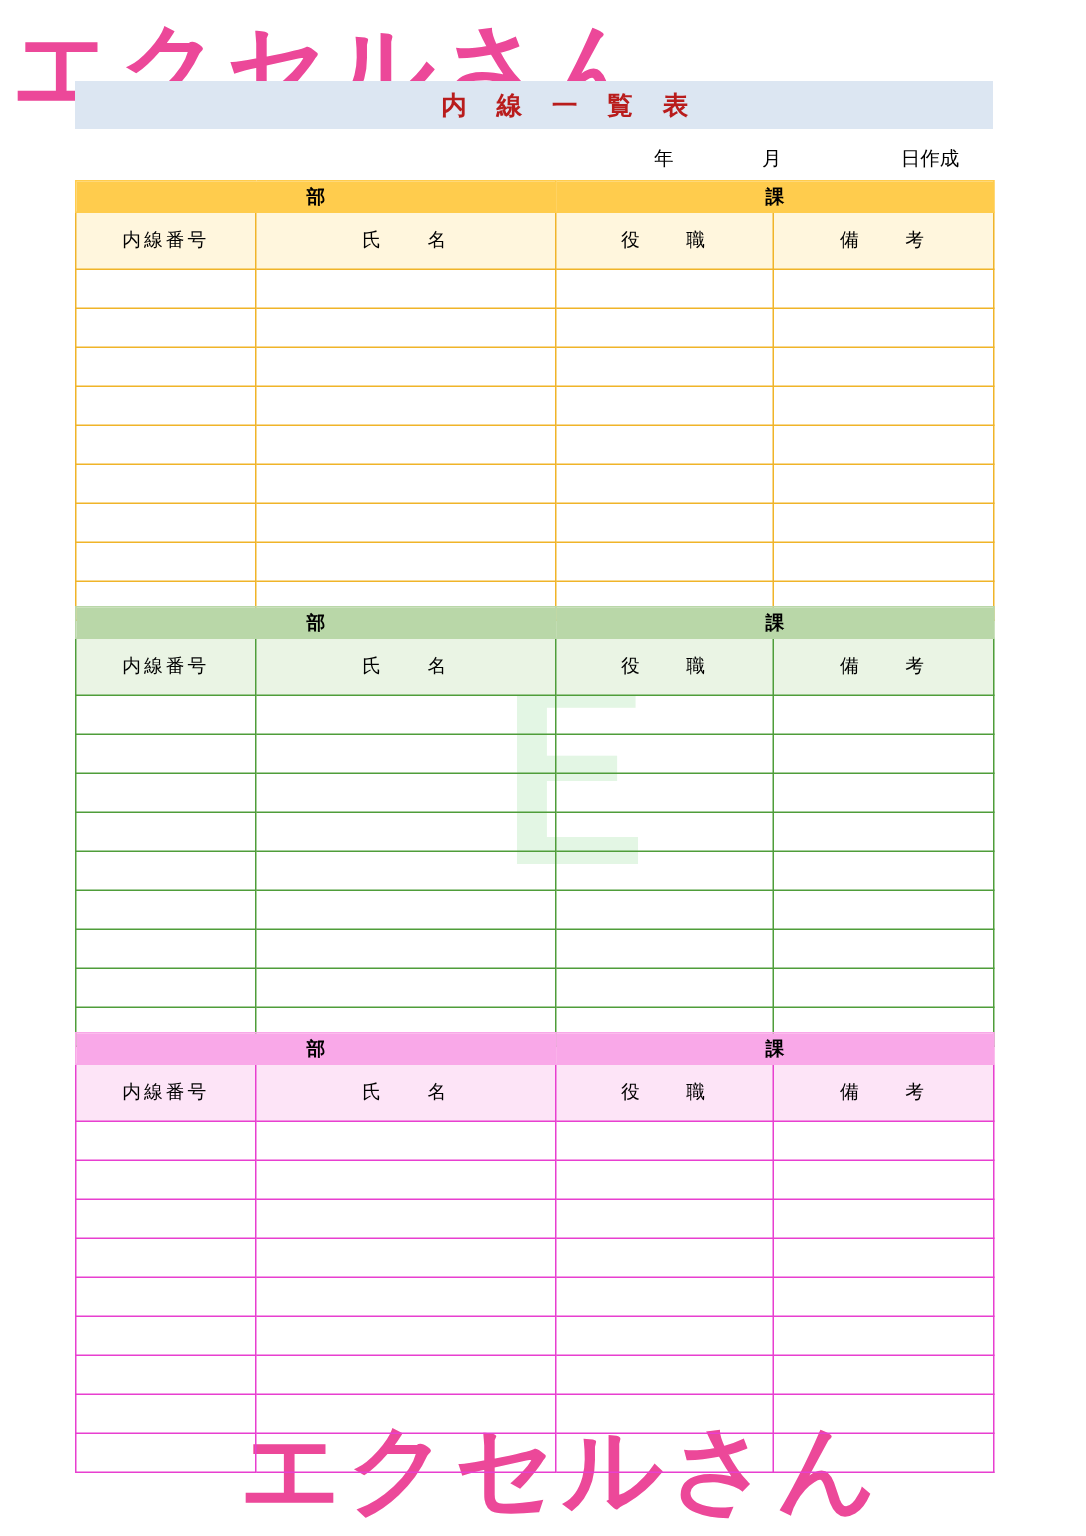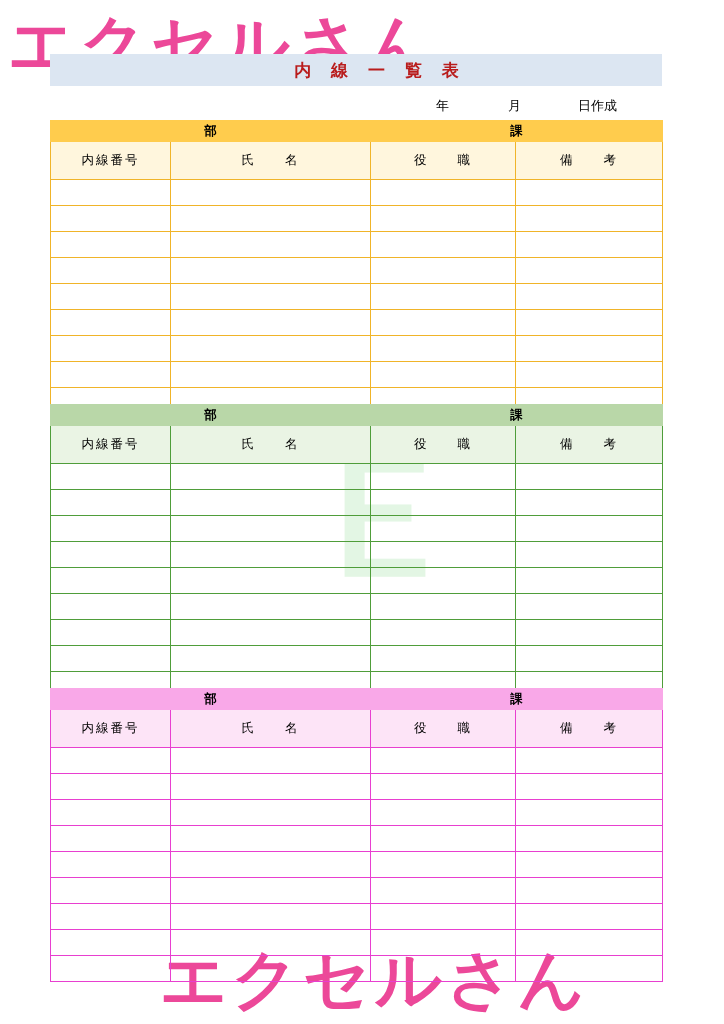--- a/index.html
+++ b/index.html
@@ -87,21 +87,21 @@
     align-items: center;
     font-size: 13px;
     color: #000;
     font-family: "DejaVu Sans", sans-serif;
   }
   .date-line span {
     display: inline-block;
   }
   .d-year { width: 72px; text-align: left; }
   .d-month { width: 70px; text-align: left; }
-  .d-day { width: 84px; text-align: left; }
+  .d-day { width: 84px; text-align: center; }
 
   
   .tbl {
     position: absolute;
     left: 50px;
     width: 612px;
     border-collapse: collapse;
     table-layout: fixed;
   }
   .tbl td, .tbl th {

